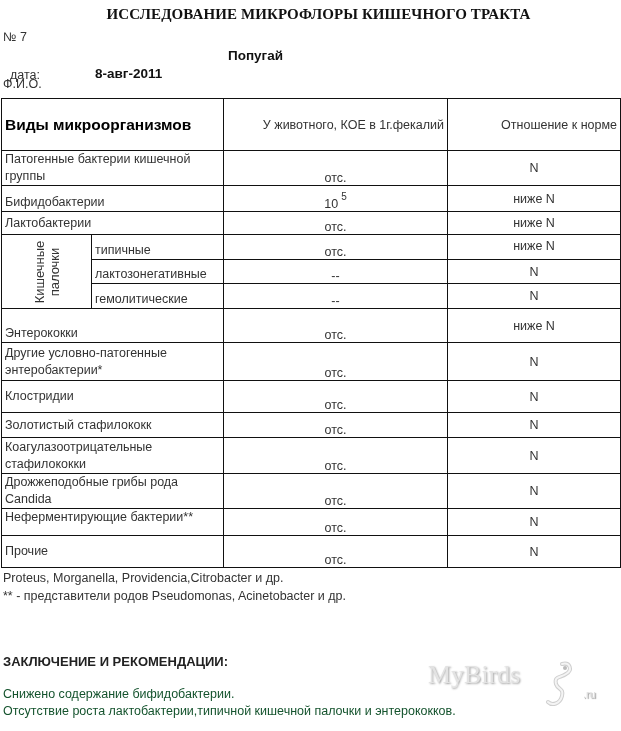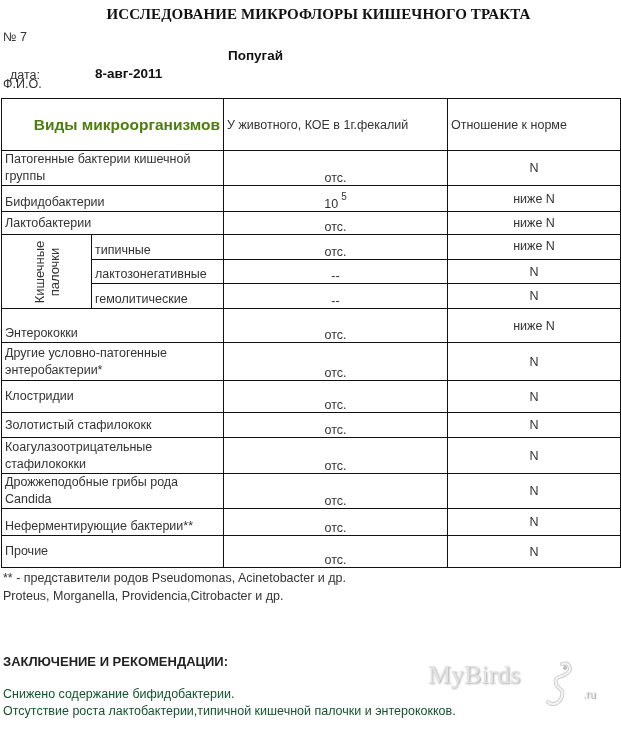--- a/index.html
+++ b/index.html
@@ -4,22 +4,22 @@
 <style>
   html, body { margin:0; padding:0; background:#ffffff; }
   body { width:621px; height:731px; position:relative; overflow:hidden;
          font-family:"Liberation Sans", sans-serif; color:#222; font-size:12px; }
   .title { position:absolute; left:8px; width:621px; top:6px; text-align:center;
            font-family:"Liberation Serif", serif; font-weight:bold; font-size:15px; color:#111; letter-spacing:0.1px; }
   .meta { position:absolute; font-size:12.5px; color:#333; }
   .meta-val { position:absolute; font-weight:bold; font-size:13.5px; color:#111; }
   table.main { position:absolute; left:1px; top:98px; width:619px; border-collapse:collapse; table-layout:fixed; }
   table.main td, table.main th { border:1px solid #111; padding:0 3px; font-size:12.5px; color:#333; font-weight:normal; }
-  table.main th.h1 { font-size:15.5px; font-weight:bold; color:#4d7c0f; text-align:right; }
-  table.main th.h2, table.main th.h3 { text-align:left; font-size:12.5px; }
+  table.main th.h1 { font-size:15.5px; font-weight:bold; color:#000000; text-align:left; }
+  table.main th.h2, table.main th.h3 { text-align:right; font-size:12.5px; }
   td.name { vertical-align:middle; line-height:17px; }
   td.val { text-align:center; vertical-align:bottom; padding-bottom:1px; }
   td.rel { text-align:center; vertical-align:middle; }
   td.rel.top { vertical-align:top; padding-top:4px; }
   td.vert { position:relative; padding:0; }
   .vert-text { position:absolute; left:50%; top:50%; transform:translate(-50%,-50%) rotate(-90deg);
                white-space:nowrap; text-align:center; line-height:15px; font-size:13px; }
   sup { font-size:10px; position:relative; top:-3px; margin-left:3px; }
   .notes { position:absolute; left:3px; top:570px; font-size:12.5px; color:#333; line-height:17.5px; }
   .concl-title { position:absolute; left:3px; top:654px; font-size:13px; font-weight:bold; color:#222; }
@@ -112,35 +112,35 @@
     <td class="name" colspan="2">Коагулазоотрицательные стафилококки</td>
     <td class="val">отс.</td>
     <td class="rel">N</td>
   </tr>
   <tr style="height:35px;">
     <td class="name" colspan="2">Дрожжеподобные грибы рода Candida</td>
     <td class="val">отс.</td>
     <td class="rel">N</td>
   </tr>
   <tr style="height:27px;">
-    <td class="name" colspan="2" style="vertical-align:top; padding-top:9px;">Неферментирующие бактерии**</td>
+    <td class="name" colspan="2" style="vertical-align:top; padding-top:0;">Неферментирующие бактерии**</td>
     <td class="val">отс.</td>
     <td class="rel">N</td>
   </tr>
   <tr style="height:32px;">
     <td class="name" colspan="2">Прочие</td>
     <td class="val">отс.</td>
     <td class="rel">N</td>
   </tr>
 </tbody>
   </table>
 
 <div class="notes">
+  <div>Proteus, Morganella, Providencia,Citrobacter и др.</div>
   <div>** - представители родов Pseudomonas, Acinetobacter и др.</div>
-  <div>Proteus, Morganella, Providencia,Citrobacter и др.</div>
 </div>
 
 <div class="concl-title">ЗАКЛЮЧЕНИЕ И РЕКОМЕНДАЦИИ:</div>
 <div class="concl">
   <div>Снижено содержание бифидобактерии.</div>
   <div>Отсутствие роста лактобактерии,типичной кишечной палочки и энтерококков.</div>
 </div>
 
 <div class="watermark">MyBirds</div>
 <svg class="wm-bird" viewBox="0 0 34 52">

